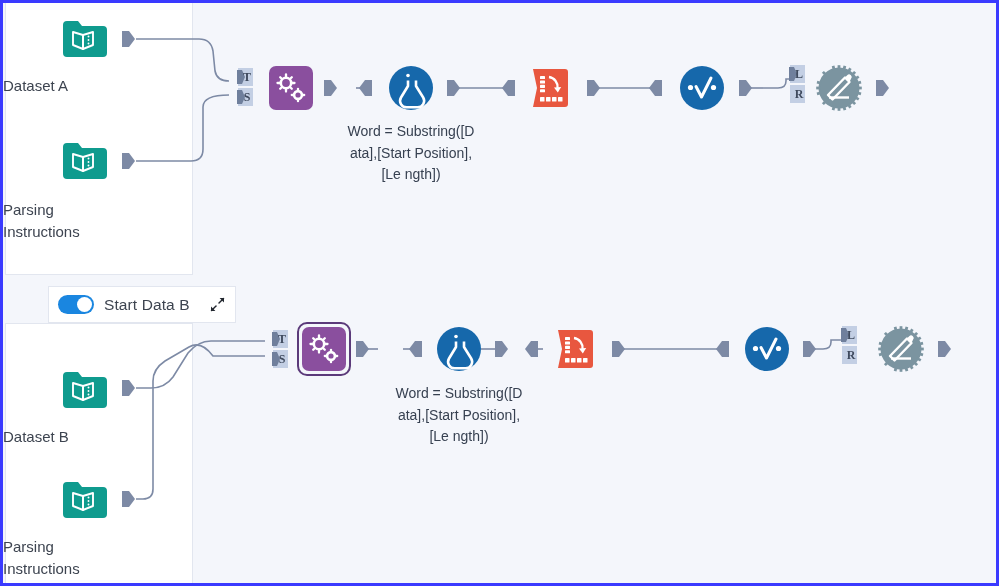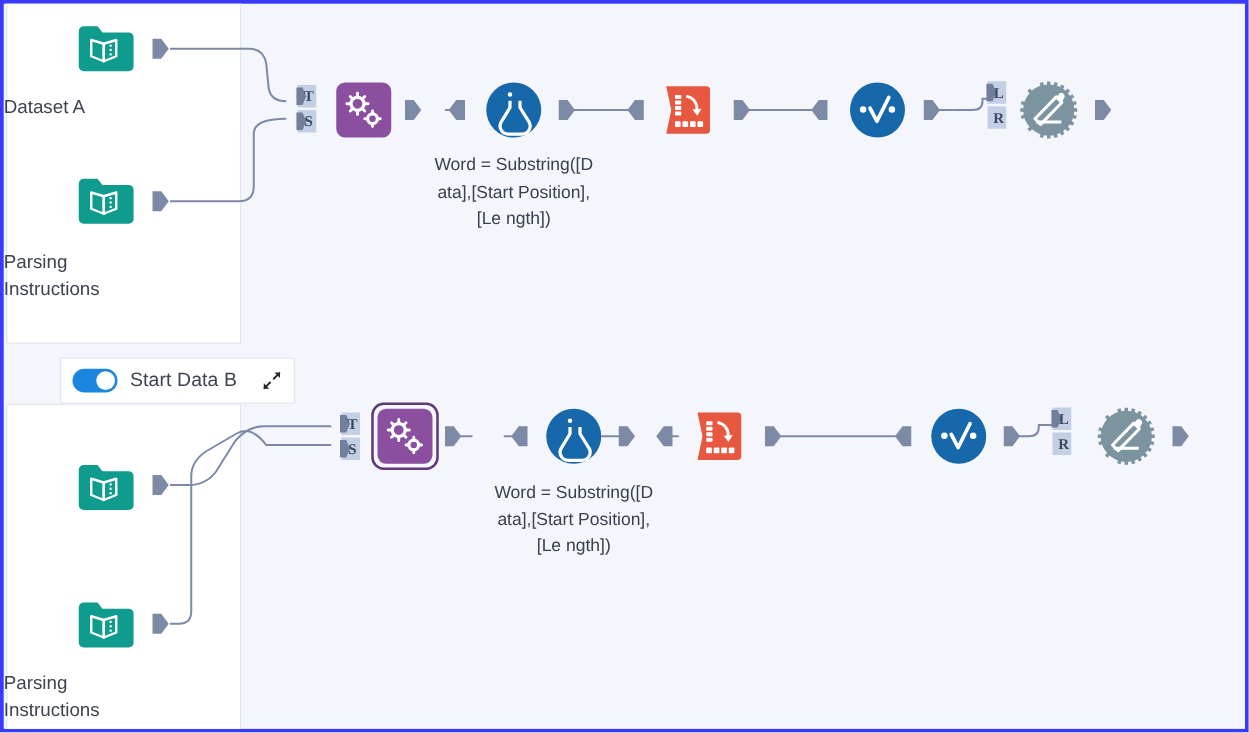--- a/index.html
+++ b/index.html
@@ -410,20 +410,21 @@
           <path d="M14 17 L24 20 L24 34 L14 30 Z"></path>
           <path d="M34 17 L24 20 L24 34 L34 30 Z"></path>
         </g>
         <g fill="#ffffff">
           <circle cx="29.5" cy="21.5" r="0.95"></circle>
           <circle cx="29.5" cy="25" r="0.95"></circle>
           <circle cx="29.5" cy="28.5" r="0.95"></circle>
         </g>
       </svg>
     </div>
+    <div class="node-label" style="left:0px; top:423px; width:160px;">Dataset B</div>
 
     <div class="node" style="left:56px; top:473px;">
       <svg viewBox="0 0 48 48">
         <path d="M4 10a4 4 0 0 1 4-4h11l4 5h21a4 4 0 0 1 4 4v23a4 4 0 0 1-4 4H8a4 4 0 0 1-4-4Z" fill="#0f9b8e"></path>
         <g fill="none" stroke="#ffffff" stroke-width="1.9" stroke-linejoin="round">
           <path d="M14 17 L24 20 L24 34 L14 30 Z"></path>
           <path d="M34 17 L24 20 L24 34 L34 30 Z"></path>
         </g>
         <g fill="#ffffff">
           <circle cx="29.5" cy="21.5" r="0.95"></circle>

